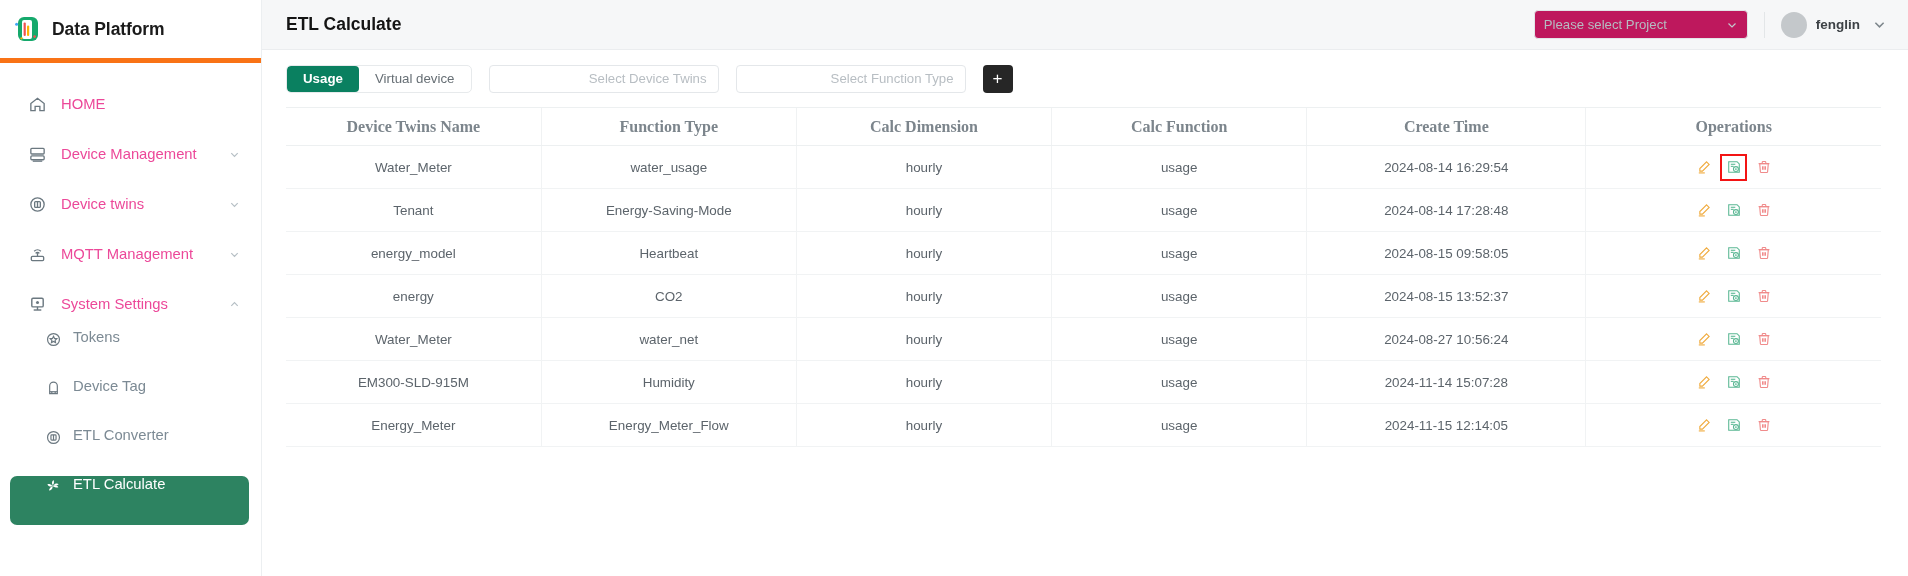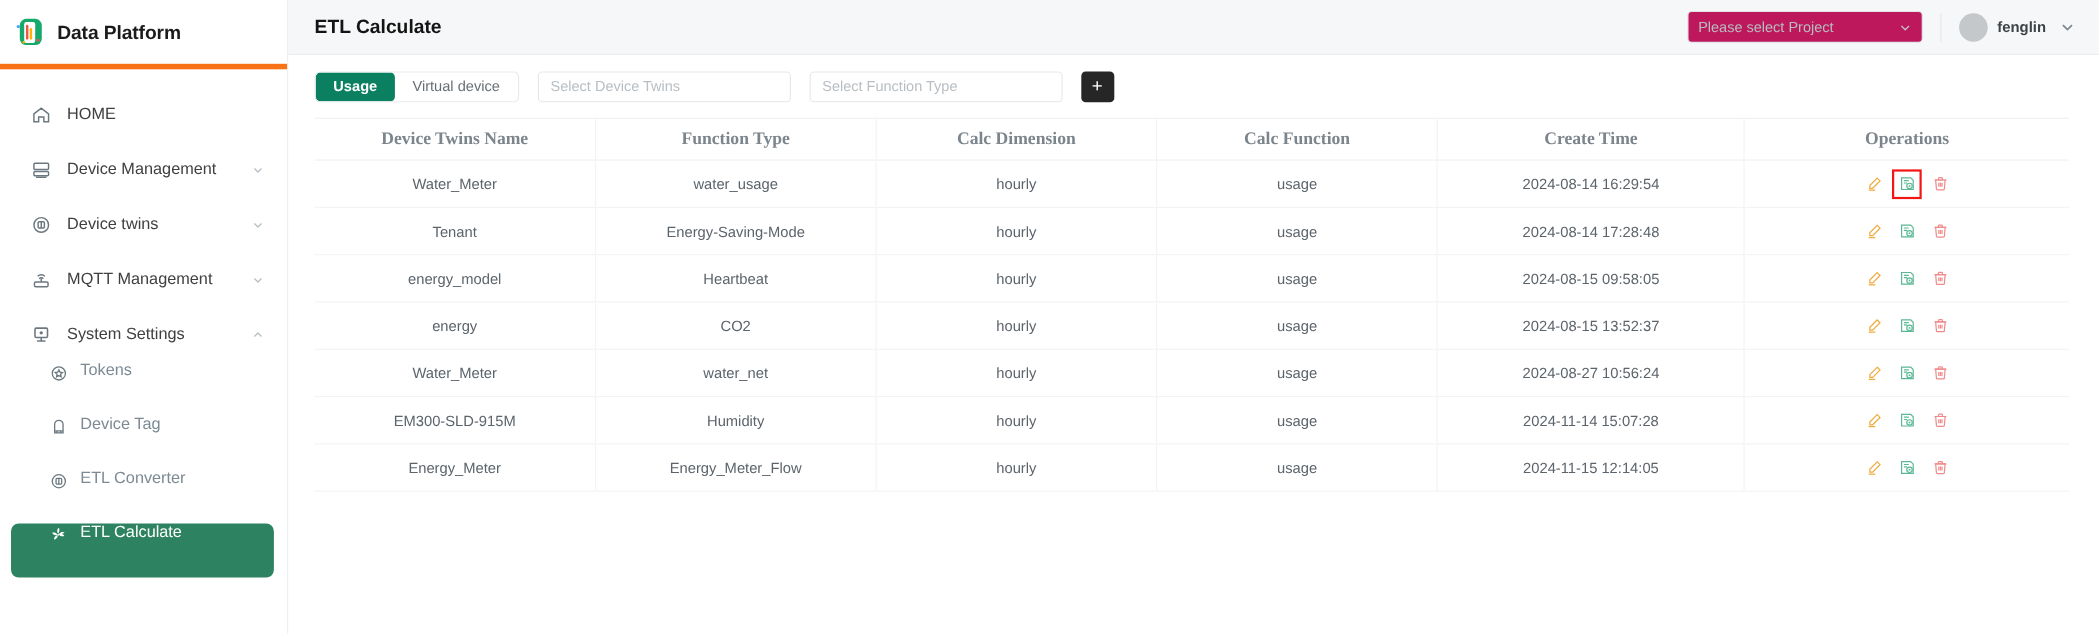--- a/index.html
+++ b/index.html
@@ -26,21 +26,21 @@
   }
   .brand-logo { width: 27px; height: 27px; position: relative; flex: 0 0 27px; }
   .brand-title {
     font-size: 17.5px; font-weight: bold; color: #1b1b1b;
     letter-spacing: -0.1px;
   }
   .nav { padding-top: 16px; }
   .nav-item {
     height: 50px; display: flex; align-items: center;
     padding-left: 26px; padding-right: 20px;
-    color: #404040; font-size: 14.8px;
+    color: #ec4899; font-size: 14.8px;
     cursor: pointer; position: relative;
   }
   .nav-item .nv-ico {
     width: 22px; height: 22px; flex: 0 0 22px;
     display: flex; align-items: center; justify-content: center;
     margin-right: 13px; color: #6b7880;
   }
   .nav-item .nv-label { flex: 1; white-space: nowrap; }
   .nav-item .nv-caret {
     width: 14px; height: 14px; flex: 0 0 14px;
@@ -95,21 +95,21 @@
     border: 1px solid #e7eaec; background: #fff;
   }
   .seg-btn {
     padding: 0 16px; display: flex; align-items: center; justify-content: center;
     font-size: 13.3px; color: #676f75; cursor: pointer; white-space: nowrap;
   }
   .seg-btn.active { background: #0a8060; color: #ffffff; font-weight: bold; border-radius: 4px; }
   .sel-input {
     height: 28px; border: 1px solid #e4e7ea; border-radius: 4px;
     background: #fff; display: flex; align-items: center;
-    padding: 0 11px; font-size: 13.2px; color: #b8bec3; cursor: pointer;
+    padding: 0 11px; font-size: 13.2px; color: #b8bec3; cursor: pointer; justify-content: flex-end;
   }
   .sel-twins { width: 230px; margin-left: 17px; }
   .sel-func  { width: 230px; margin-left: 17px; }
   .add-btn {
     width: 30px; height: 28px; margin-left: 17px;
     background: #262626; border-radius: 4px;
     display: flex; align-items: center; justify-content: center;
     color: #ffffff; font-size: 17px; cursor: pointer; line-height: 1;
   }
 

